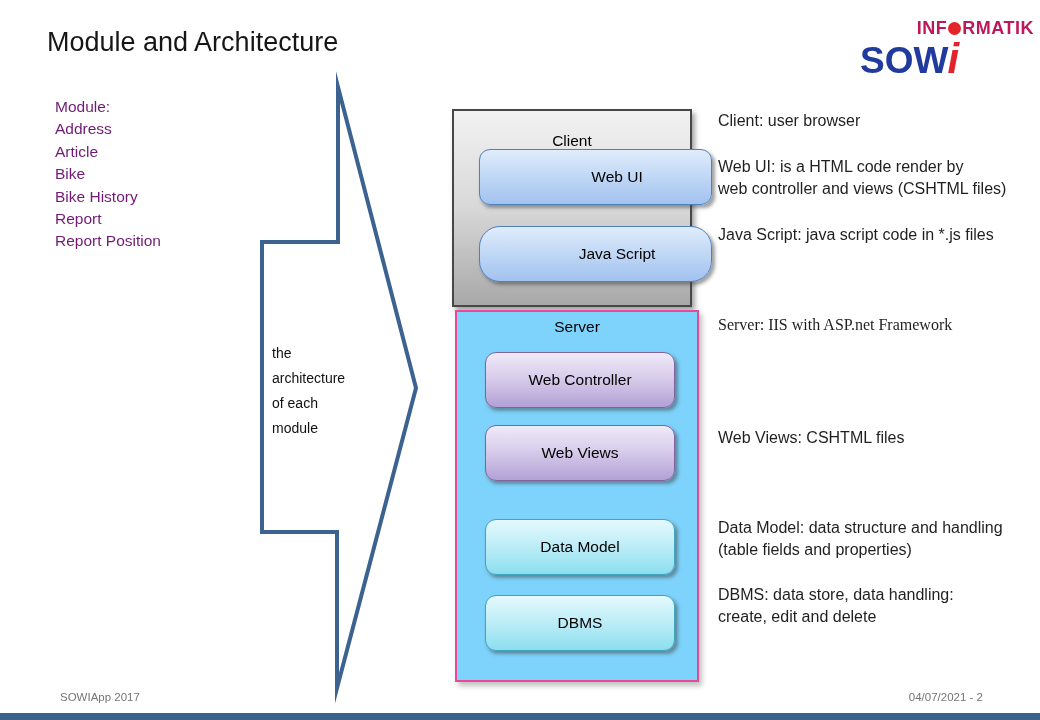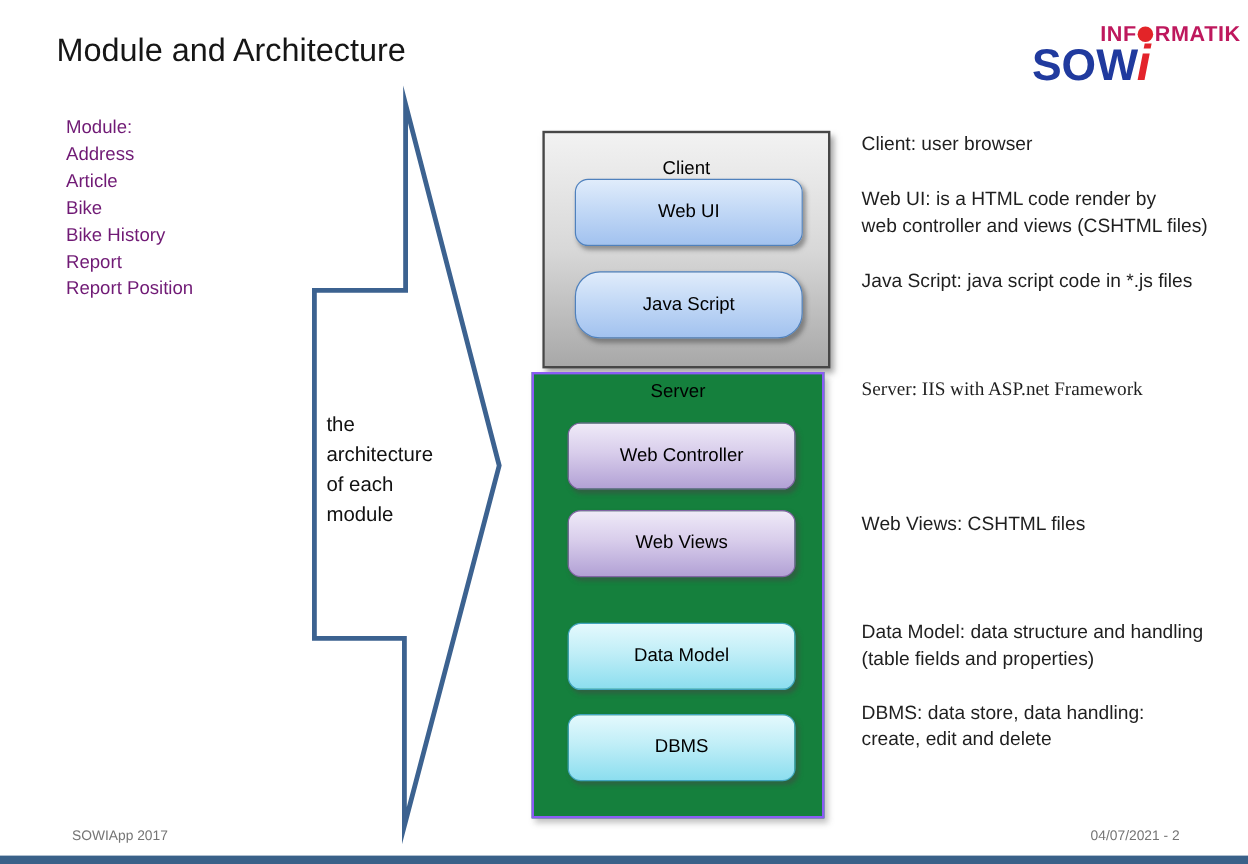--- a/index.html
+++ b/index.html
@@ -16,64 +16,65 @@
   .logo { position:absolute; left:858px; top:12px; width:178px; height:66px; }
   .logo-top {
     position:absolute; right:2px; top:6px; font-size:18px; font-weight:700;
     color:#be185d; letter-spacing:0.5px; white-space:nowrap;
   }
   .logo-dot {
     display:inline-block; width:13px; height:13px; border-radius:50%;
     background:#e32428; margin:0 1px; position:relative; top:1px;
   }
   .logo-main {
-    position:absolute; left:2px; top:21px; font-size:37px; line-height:40px;
+    position:absolute; left:2px; top:21px; font-size:37px; line-height:52px;
     font-weight:800; color:#203a9e; white-space:nowrap;
   }
   .logo-i {
     font-style:italic; font-weight:700; color:#e3232b; font-size:42px;
     margin-left:-1px;
   }
   
   .modules { position:absolute; left:55px; top:96px; font-size:15.5px; line-height:22.4px; color:#701a75; }
   
   .arrow-svg { position:absolute; left:0; top:0; pointer-events:none; }
   .arrow-poly {
     fill:#ffffff; stroke:#3c6290; stroke-width:4; stroke-miterlimit:12;
   }
   .arrow-label {
     position:absolute; left:272px; top:341px; width:120px;
-    font-size:17px; line-height:25px; color:#111; z-index:3;
+    font-size:14px; line-height:25px; color:#111; z-index:3;
   }
   
   .group-title { text-align:center; font-size:15.5px; color:#000; }
   .client-group {
     position:absolute; left:452px; top:109px; width:236px; height:194px;
     background:linear-gradient(180deg,#f2f2f2 0%,#d8d8d8 50%,#a8a8a8 100%);
     border:2px solid #474747; box-shadow:3px 4px 5px rgba(90,90,90,0.55);
     z-index:2;
   }
   .client-group .group-title { padding-top:21px; }
   .server-group {
-    position:absolute; left:443px; top:310px; width:240px; height:368px;
-    background:#15803d;
-    border:2px solid #8b5cf6; box-shadow:3px 4px 5px rgba(120,120,120,0.45);
+    position:absolute; left:455px; top:310px; width:240px; height:368px;
+    background:#7dd3fc;
+    border:2px solid #ec4899; box-shadow:3px 4px 5px rgba(120,120,120,0.45);
     z-index:2;
   }
   .server-group .group-title { padding-top:6px; }
   
   .node {
     position:absolute; width:188px; height:54px; border-radius:11px;
     display:flex; align-items:center; justify-content:center;
     font-size:15.5px; color:#000;
     box-shadow:2.5px 3px 3.5px rgba(70,70,70,0.5);
   }
   .box-blue {
     background:linear-gradient(180deg,#e0ecfb 0%,#c3d9f6 45%,#a2c2ef 100%);
     border:1px solid #4f81bd;
+    padding-left:43px;
   }
   .box-purple {
     background:linear-gradient(180deg,#efeaf8 0%,#d8cdeb 45%,#b2a1d5 100%);
     border:1px solid #8064a2;
   }
   .box-cyan {
     background:linear-gradient(180deg,#e4f9fd 0%,#c0eef7 45%,#8cdeef 100%);
     border:1px solid #41a4bd;
   }
   .node-web-ui      { left:25px; top:38px; }

